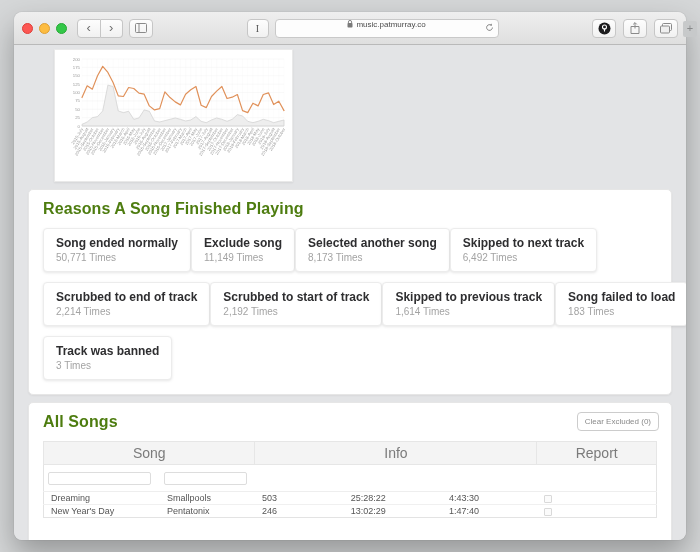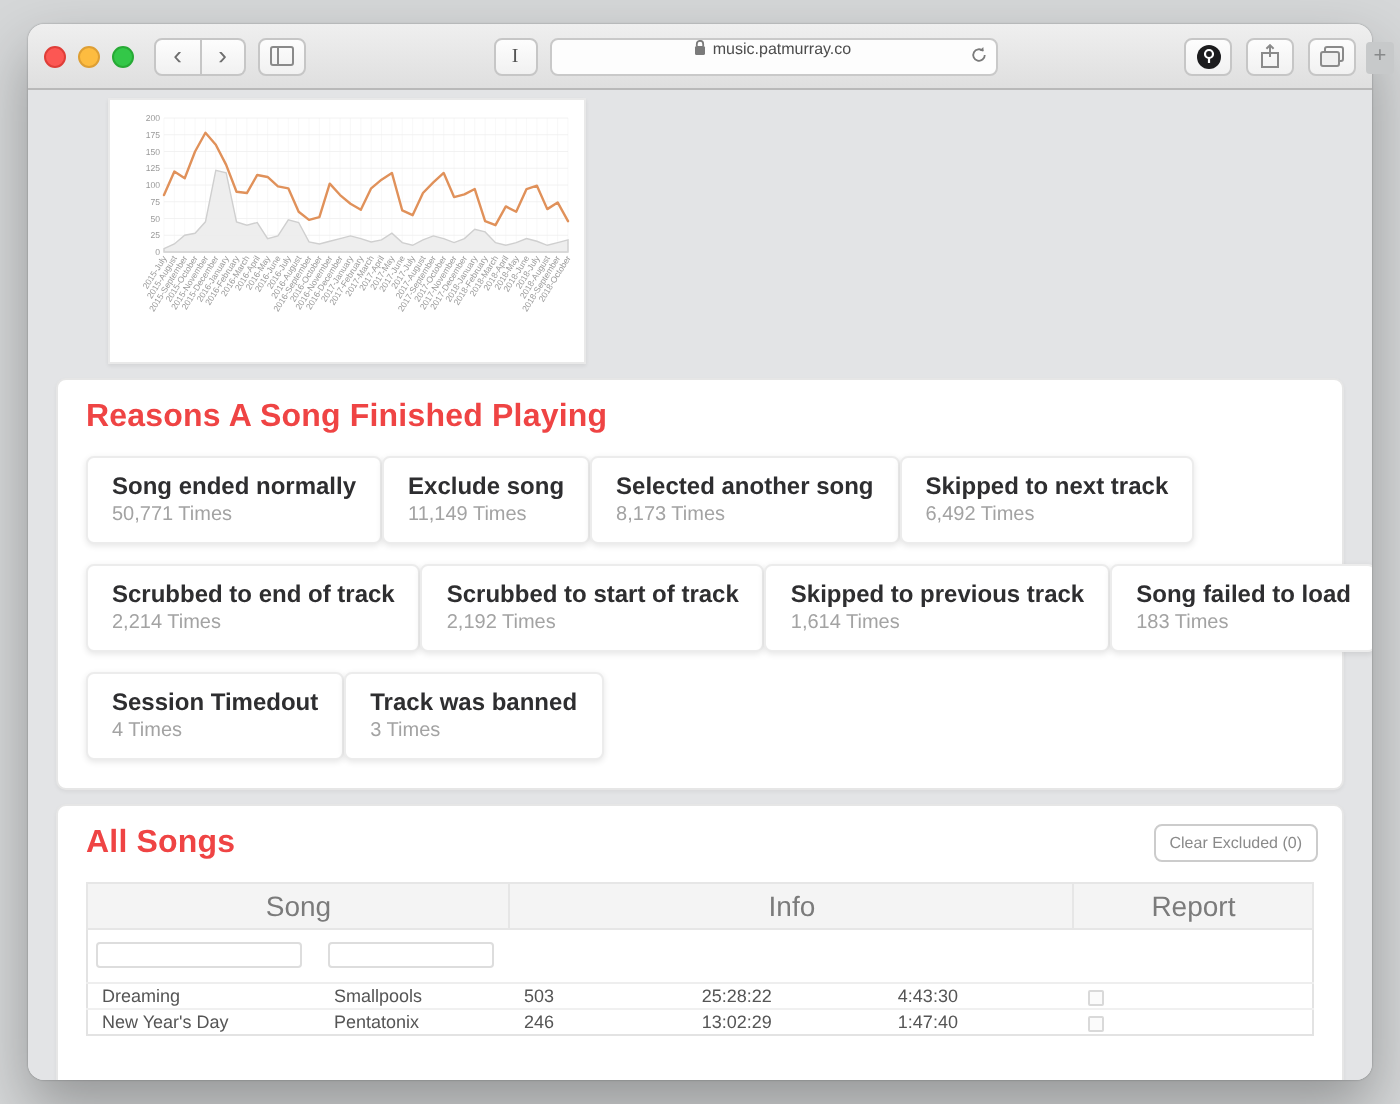--- a/index.html
+++ b/index.html
@@ -57,21 +57,21 @@
   .content{flex:1;position:relative;overflow:hidden;background:#e3e4e6;}
   .chart-card{
     margin:4px 0 0 40px;width:237px;height:131px;background:#fff;
     border:1px solid #e9e9e9;box-shadow:0 1px 2px rgba(0,0,0,.07);
   }
   .panel{
     margin:7px 14px 0;background:#fff;border:1px solid #e6e6e6;
     border-radius:5px;box-shadow:0 1px 2px rgba(0,0,0,.05);
     padding:10px 14px 12px;box-sizing:border-box;
   }
-  .panel h2{margin:0 0 10px;font-size:16px;color:#ef4444;letter-spacing:.1px;}
+  .panel h2{margin:0 0 10px;font-size:16px;color:#4d7c0f;letter-spacing:.1px;}
   .card-row{display:flex;margin-bottom:10px;}
   .card-row:last-child{margin-bottom:2px;}
   .stat-card{
     background:#fff;border:1px solid #ececec;border-radius:4px;
     padding:7px 12px 8px;box-shadow:0 1px 3px rgba(0,0,0,.10);
   }
   .stat-card .label{font-size:12px;font-weight:700;color:#2e2e30;margin-bottom:2px;white-space:nowrap;}
   .stat-card .count{font-size:10px;color:#a3a3a3;}
   .songs-panel{height:210px;position:relative;border-radius:5px 5px 0 0;margin-bottom:0;}
   .clear-btn{
@@ -311,24 +311,20 @@
           <div class="label">Skipped to previous track</div>
           <div class="count">1,614 Times</div>
         </div>
         <div class="stat-card">
           <div class="label">Song failed to load</div>
           <div class="count">183 Times</div>
         </div>
       </div>
       <div class="card-row">
         <div class="stat-card">
-          <div class="label">Session Timedout</div>
-          <div class="count">4 Times</div>
-        </div>
-        <div class="stat-card">
           <div class="label">Track was banned</div>
           <div class="count">3 Times</div>
         </div>
       </div>
     </div>
 
     <div class="panel songs-panel">
       <h2>All Songs</h2>
       <button class="clear-btn">Clear Excluded (0)</button>
       <table class="songs">

